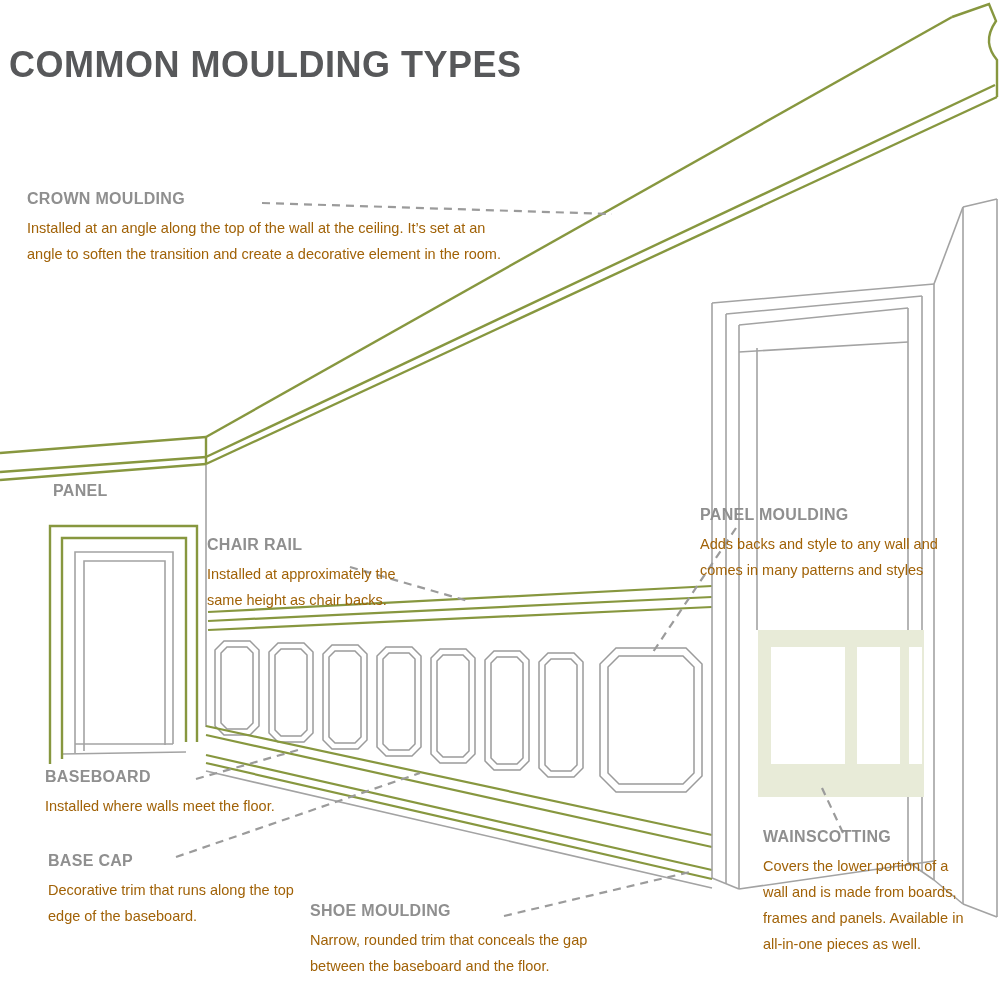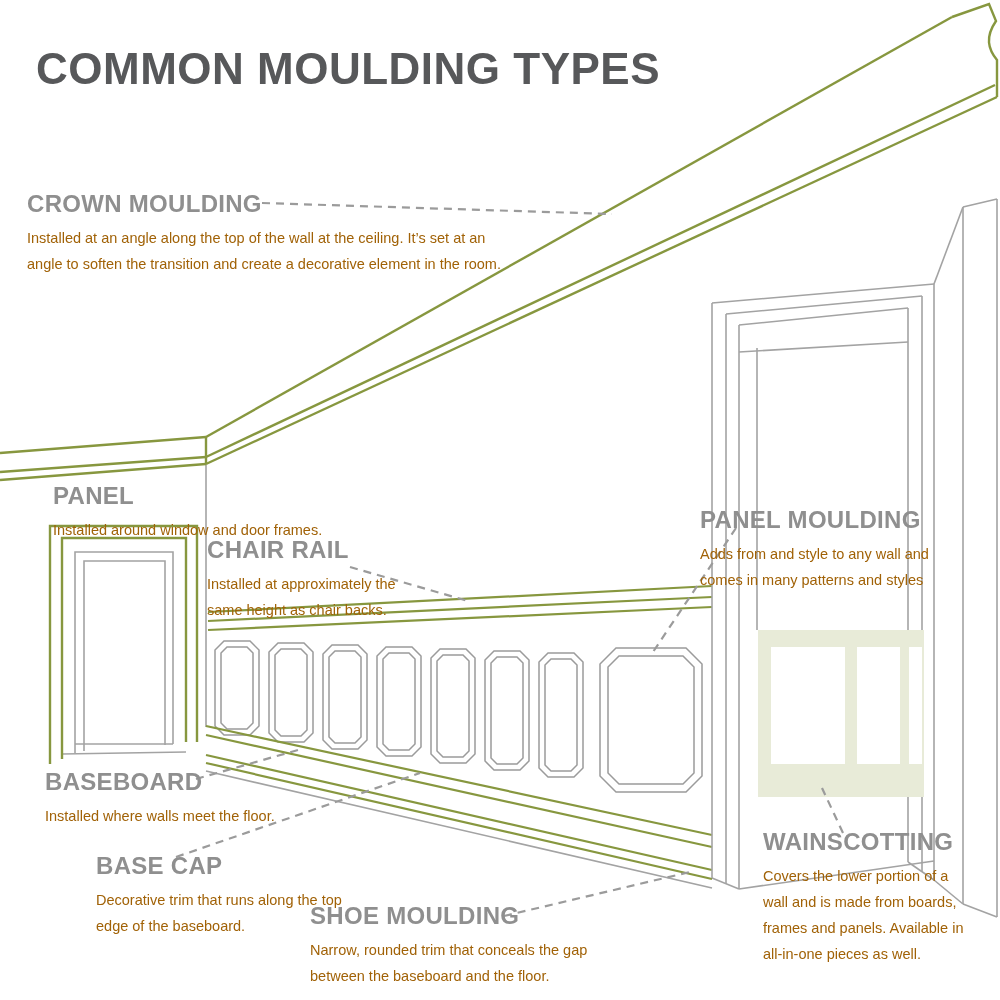--- a/index.html
+++ b/index.html
@@ -1,22 +1,22 @@
 <!DOCTYPE html>
 <html><head>
 <meta charset="utf-8">
 <style>
   * { margin:0; padding:0; box-sizing:border-box; }
   html,body { background:#ffffff; font-family:"Liberation Sans", sans-serif; }
   #canvas { position:relative; width:1000px; height:1000px; background:#ffffff; overflow:hidden; }
   #drawing { position:absolute; left:0; top:0; width:1000px; height:1000px; }
-  #title { position:absolute; left:36px; top:44px; font-size:44px; font-weight:800;
+  #title { position:absolute; left:9px; top:44px; font-size:36px; font-weight:800;
            color:#57585a; letter-spacing:.5px; }
   .label { position:absolute; }
-  .label h2 { font-size:24px; font-weight:700; color:#8f8f8f; letter-spacing:.3px; white-space:nowrap; }
+  .label h2 { font-size:16px; font-weight:700; color:#8f8f8f; letter-spacing:.3px; white-space:nowrap; }
   .label p  { margin-top:7px; font-size:14.5px; color:#a16207; line-height:1.8; }
 </style>
 </head>
 <body>
 
 <div id="canvas">
 
   <svg id="drawing" viewBox="0 0 1000 1000">
 
     <g stroke="#a3a3a3" stroke-width="1.6" fill="none">
@@ -121,39 +121,38 @@
 
   <div id="title">COMMON MOULDING TYPES</div>
 
   <div class="label" style="left:27px; top:190px; width:485px;">
     <h2>CROWN MOULDING</h2>
     <p>Installed at an angle along the top of the wall at the ceiling.  It’s set at an angle to soften the transition and create a decorative element in the room.</p>
   </div>
 
   <div class="label" style="left:53px; top:482px; width:330px;">
     <h2>PANEL</h2>
-    <p>Installed around window and door frames.</p>
   </div>
 
   <div class="label" style="left:207px; top:536px; width:218px;">
     <h2>CHAIR RAIL</h2>
     <p>Installed at approximately the same height as chair backs.</p>
   </div>
 
   <div class="label" style="left:700px; top:506px; width:250px;">
     <h2>PANEL MOULDING</h2>
-    <p>Adds from and style to any wall and comes in many patterns and styles</p>
+    <p>Adds backs and style to any wall and comes in many patterns and styles</p>
   </div>
 
   <div class="label" style="left:45px; top:768px; width:300px;">
     <h2>BASEBOARD</h2>
     <p>Installed where walls meet the floor.</p>
   </div>
 
-  <div class="label" style="left:48px; top:852px; width:252px;margin-left:48px;">
+  <div class="label" style="left:48px; top:852px; width:252px;">
     <h2>BASE CAP</h2>
     <p>Decorative trim that runs along the top edge of the baseboard.</p>
   </div>
 
   <div class="label" style="left:310px; top:902px; width:305px;">
     <h2>SHOE MOULDING</h2>
     <p>Narrow, rounded trim that conceals the gap between the baseboard and the floor.</p>
   </div>
 
   <div class="label" style="left:763px; top:828px; width:205px;">

